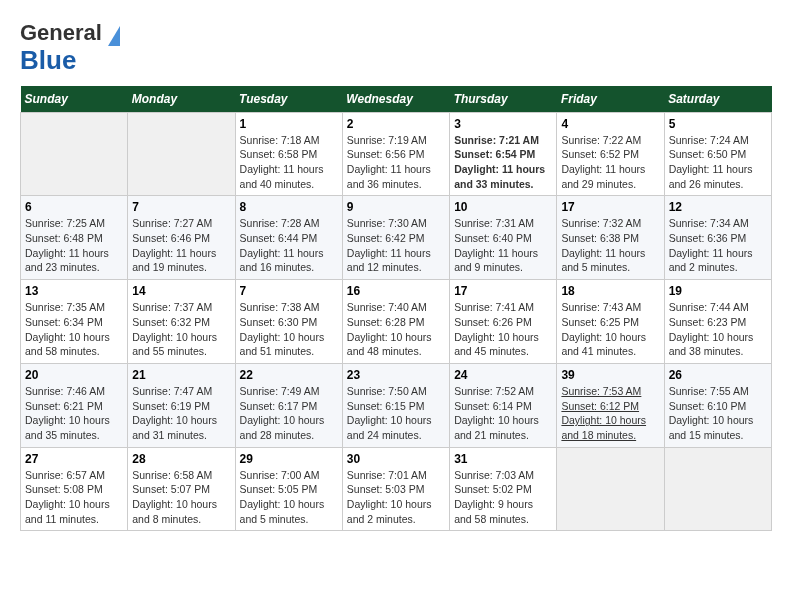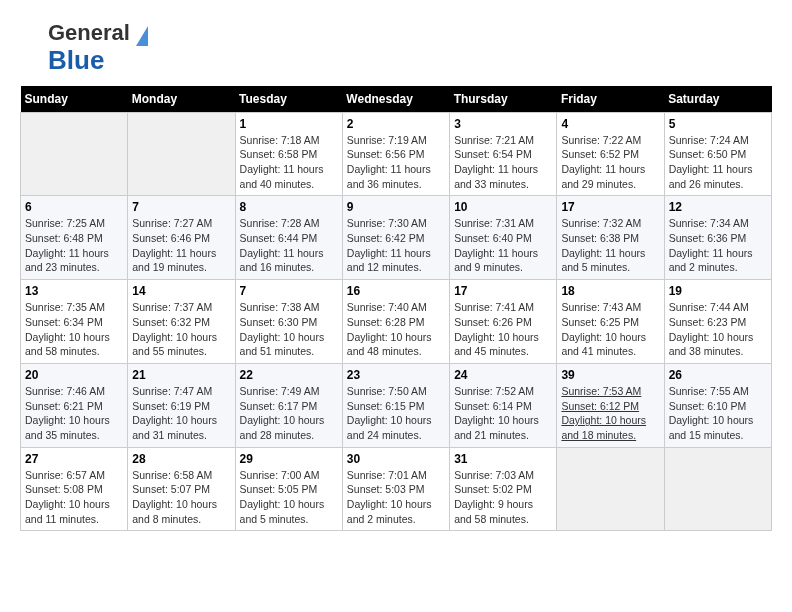--- a/index.html
+++ b/index.html
@@ -12,47 +12,47 @@
     }
     .header {
       display: flex;
       justify-content: space-between;
       align-items: flex-start;
       margin-bottom: 10px;
     }
     .logo {
       display: flex;
       align-items: center;
-      margin-left: 28px;
     }
     .title-block {
       text-align: right;
     }
     .title-block h1 {
       font-size: 36px;
       font-weight: normal;
       color: #333;
     }
     .title-block h2 {
       font-size: 18px;
       font-weight: normal;
       color: #555;
     }
     table {
       width: 100%;
       border-collapse: collapse;
       font-size: 11px;
     }
     thead tr th {
-      background-color: #000000;
+      background-color: #14532d;
       color: #fff;
       padding: 6px 4px;
       text-align: left;
       font-size: 12px;
       font-weight: bold;
+      font-style: italic;
     }
     tbody tr td {
       border: 1px solid #ccc;
       padding: 4px;
       vertical-align: top;
       width: 14.28%;
       height: 80px;
     }
     tbody tr:nth-child(even) td {
       background-color: #f5f7fa;
@@ -117,21 +117,21 @@
         </td>
         <td>
           <div class="day-num">2</div>
           <div class="day-detail" style="white-space: pre-line;">Sunrise: 7:19 AM
 Sunset: 6:56 PM
 Daylight: 11 hours
 and 36 minutes.</div>
         </td>
         <td>
           <div class="day-num">3</div>
-          <div class="day-detail" style="white-space: pre-line;">Sunrise: 7:21 AM
+          <div class="day-detail" style="white-space: pre-line; font-weight: bold;">Sunrise: 7:21 AM
 Sunset: 6:54 PM
 Daylight: 11 hours
 and 33 minutes.</div>
         </td>
         <td>
           <div class="day-num">4</div>
           <div class="day-detail" style="white-space: pre-line;">Sunrise: 7:22 AM
 Sunset: 6:52 PM
 Daylight: 11 hours
 and 29 minutes.</div>

